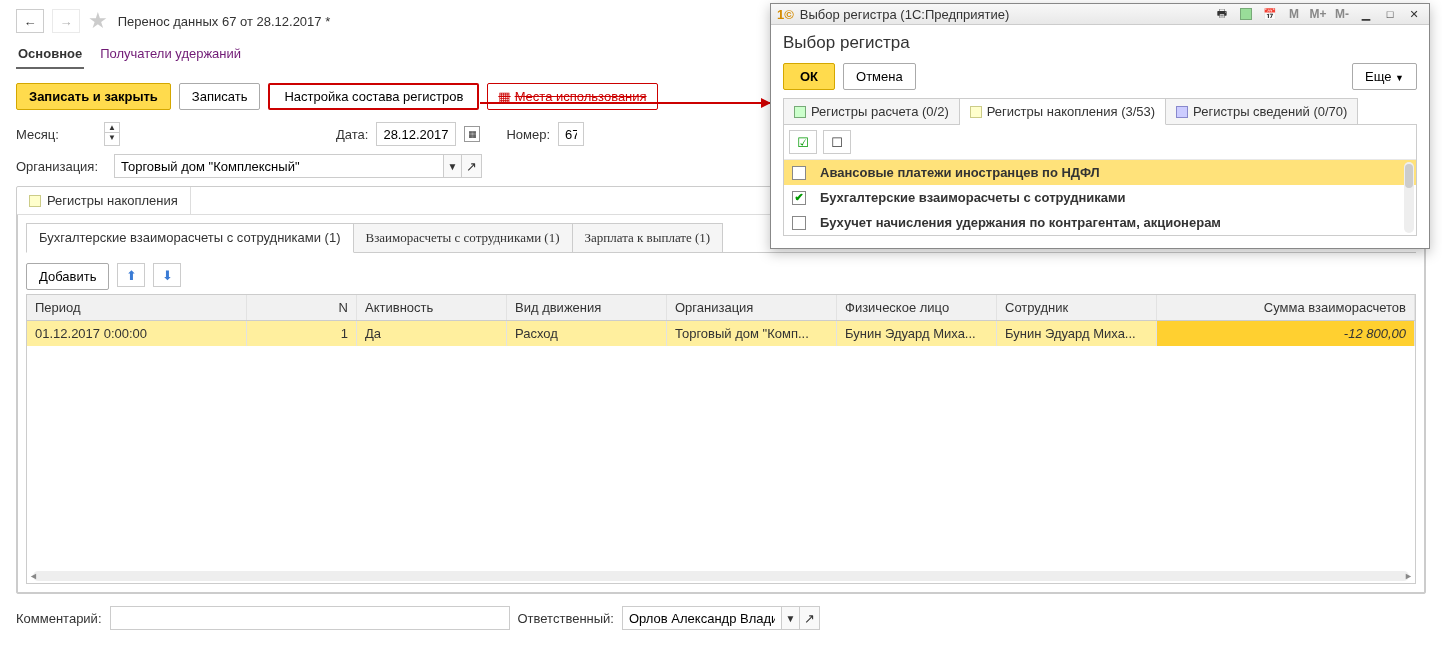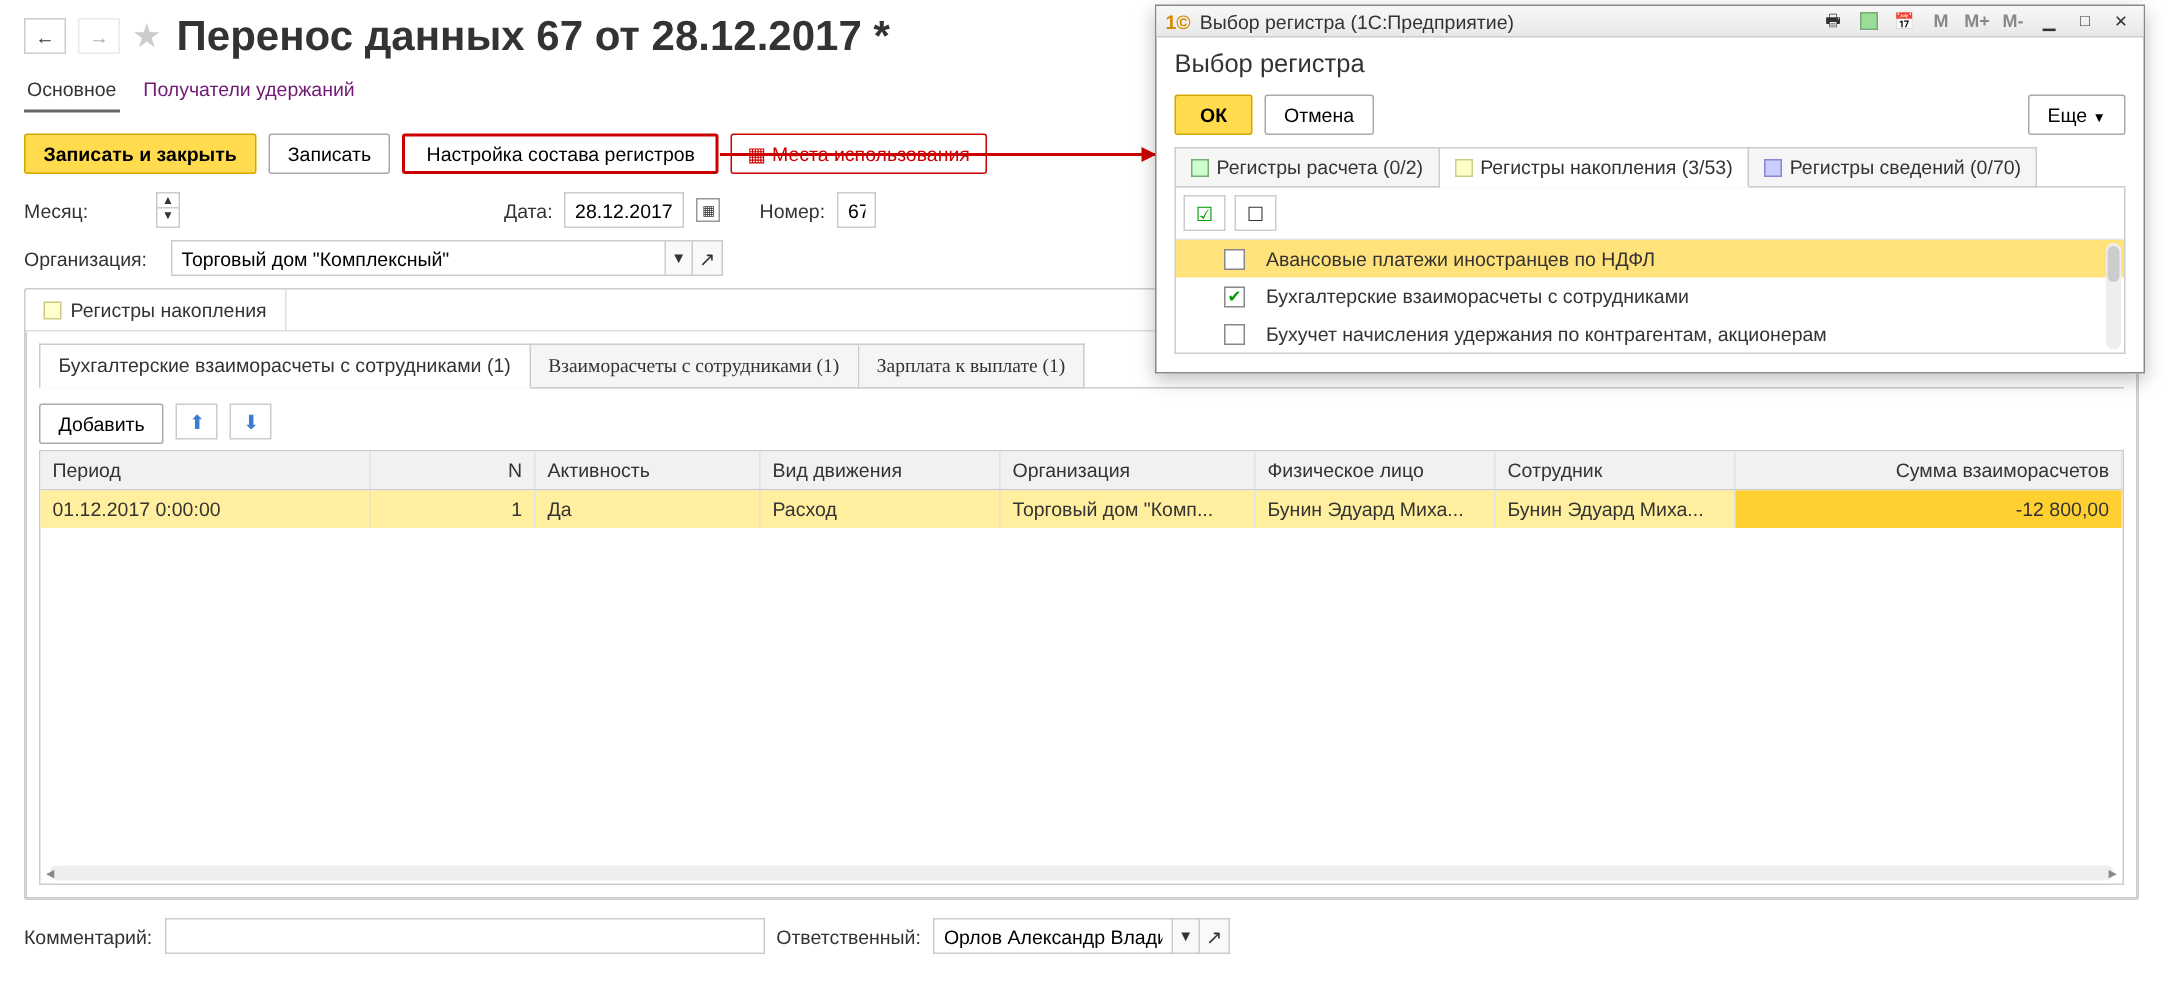--- a/index.html
+++ b/index.html
@@ -1,24 +1,24 @@
 <!DOCTYPE html>
 <html><head>
 <meta charset="utf-8">
 <style>
 * { box-sizing: border-box; margin: 0; padding: 0; font-family: Arial, sans-serif; font-size: 13px; }
 body { background: #fff; width: 1442px; height: 655px; position: relative; overflow: hidden; color: #333; }
 .main-form { padding: 8px 16px; }
 .topbar { display: flex; align-items: center; gap: 8px; margin-bottom: 6px; }
 .navbtn { width: 28px; height: 24px; border: 1px solid #ccc; background: #fff; display: inline-flex; align-items: center; justify-content: center; cursor: pointer; }
 .star-icon { font-size: 22px; color: #ccc; }
-.page-title { font-size: 28px; font-weight: bold; margin-left: 2px; }
+.page-title { font-size: 13px; font-weight: normal; margin-left: 2px; }
 .navtabs { margin-top: 4px; margin-bottom: 10px; display: flex; gap: 14px; padding: 4px 0; }
 .navtab { color: #333; padding: 2px 2px 6px; }
-.navtab.active { border-bottom: 2px solid #666; }
+.navtab.active { border-bottom: 2px solid #666; font-weight: bold; }
 .navtab.link { color: #701a75; cursor: pointer; }
 .cmdbar { display: flex; gap: 8px; margin-bottom: 12px; }
 .btn { border: 1px solid #aaa; background: #fff; padding: 5px 12px; cursor: pointer; border-radius: 2px; }
 .btn.primary { background: #ffdb4d; border-color: #d4a700; font-weight: bold; }
 .btn.hl { border: 2px solid #c00; background: #fff; padding: 4px 14px; }
 .btn.str { text-decoration: line-through; border: 1px solid #c00; color:#c00; padding:5px 10px; display:flex; align-items:center; gap:4px;}
 .fieldrow { display: flex; align-items: center; gap: 8px; margin-bottom: 8px; }
 .lbl { width: 80px; }
 .input { border: 1px solid #ccc; height: 24px; padding: 2px 6px; background: #fff; }
 .spin { display: inline-flex; flex-direction: column; border:1px solid #ccc; height:24px; }
@@ -35,21 +35,21 @@
 .subtabs .st { padding:6px 12px; border:1px solid #ccc; margin-bottom:-1px; background:#fff; cursor:pointer; border-bottom:1px solid #fff;}
 .subtabs .st + .st { border-left:none;}
 .subtabs .st.inactive { background:#f5f5f5; border-bottom:1px solid #ccc;font-family:Liberation Serif, serif;}
 .tbbar { display:flex; gap:8px; margin-bottom:4px; }
 .iconbtn { width:28px; height:24px; border:1px solid #ccc; background:#fff; display:flex; align-items:center; justify-content:center; cursor:pointer; }
 .grid { border:1px solid #ccc; height:290px; position:relative; }
 .ghead { display:flex; background:#f1f1f1; border-bottom:1px solid #ccc; }
 .ghead .c, .grow .c { padding:5px 8px; border-right:1px solid #e2e2e2; overflow:hidden; white-space:nowrap; text-overflow:ellipsis; }
 .col-period { width:220px; } .col-n { width:110px; text-align:right; } .col-act{width:150px;} .col-mov{width:160px;} .col-org{width:170px;} .col-fiz{width:160px;} .col-sot{width:160px;} .col-sum{flex:1; text-align:right;}
 .grow { display:flex; background:#ffef9e; }
-.grow .col-sum { background:#ffd030; font-weight:normal;}
+.grow .col-sum { background:#ffd030; font-weight:normal;font-style:italic;}
 .scroll-h { position:absolute; bottom:2px; left:6px; right:6px; height:10px; background:#eee; border-radius:5px; }
 .scroll-h::before{content:'◄'; position:absolute; left:-4px; font-size:9px; color:#888;}
 .scroll-h::after{content:'►'; position:absolute; right:-4px; font-size:9px; color:#888;}
 .footer { display:flex; align-items:center; gap:8px; margin-top:12px; }
 .footer .input { width:400px; }
 .dialog { position:absolute; left:770px; top:3px; width:660px; border:1px solid #888; background:#fff; box-shadow:0 4px 12px rgba(0,0,0,0.25); }
 .dlg-title { background:linear-gradient(#f8f8f8,#e8e8e8); border-bottom:1px solid #ccc; padding:2px 6px; display:flex; align-items:center; gap:6px; font-size:11px; }
 .dlg-title .spacer{flex:1;}
 .dlg-title .tbtn{width:18px;height:16px;display:flex;align-items:center;justify-content:center;cursor:pointer;font-size:11px;}
 .dlg-title .mbtn{font-weight:bold;font-size:12px;color:#888;}
@@ -57,21 +57,21 @@
 .dlg-h2 { font-size:17px; margin-bottom:10px; }
 .dlg-btns { display:flex; gap:8px; margin-bottom:8px; }
 .dlg-btns .spacer{flex:1;}
 .dlg-tabs { display:flex; border-bottom:1px solid #ccc; }
 .dlg-tabs .dt { padding:5px 10px; border:1px solid #ccc; margin-bottom:-1px; background:#f5f5f5; cursor:pointer; display:flex; align-items:center; gap:5px; font-size:12px;}
 .dlg-tabs .dt.active{background:#fff; border-bottom:1px solid #fff;}
 .dlg-tabs .dt + .dt{border-left:none;}
 .regbox { border:1px solid #ccc; border-top:none; }
 .regtools { padding:5px; display:flex; gap:6px; border-bottom:1px solid #e8e8e8; }
 .reglist { position:relative; }
-.regitem { display:flex; align-items:center; padding:5px 24px; gap:14px; }
+.regitem { display:flex; align-items:center; padding:5px 0; gap:14px;font-weight:bold; }
 .regitem.sel { background:#ffe27a; }
 .chk { width:14px; height:14px; border:1px solid #888; display:inline-flex; align-items:center; justify-content:center; font-size:11px; color:#090; background:#fff; margin-left:8px;}
 .vscr { position:absolute; right:2px; top:2px; bottom:2px; width:10px; background:#eee; border-radius:5px;}
 .vscr .th{position:absolute; top:2px; left:1px; right:1px; height:24px; background:#ccc; border-radius:4px;}
 .arrow { position:absolute; top:102px; left:480px; width:290px; height:2px; background:#c00; }
 .arrow::after{content:''; position:absolute; right:-1px; top:-4px; border-left:10px solid #c00; border-top:5px solid transparent; border-bottom:5px solid transparent;}
 .sq-icon{width:12px;height:12px;border:1px solid #7a7;background:#cfc;display:inline-block;}
 .sq-icon.y{border-color:#cc8;background:#ffc;}
 .sq-icon.b{border-color:#88c;background:#ccf;}
 .cal-ic{display:inline-flex;width:16px;height:16px;border:1px solid #999;align-items:center;justify-content:center;font-size:9px;}

